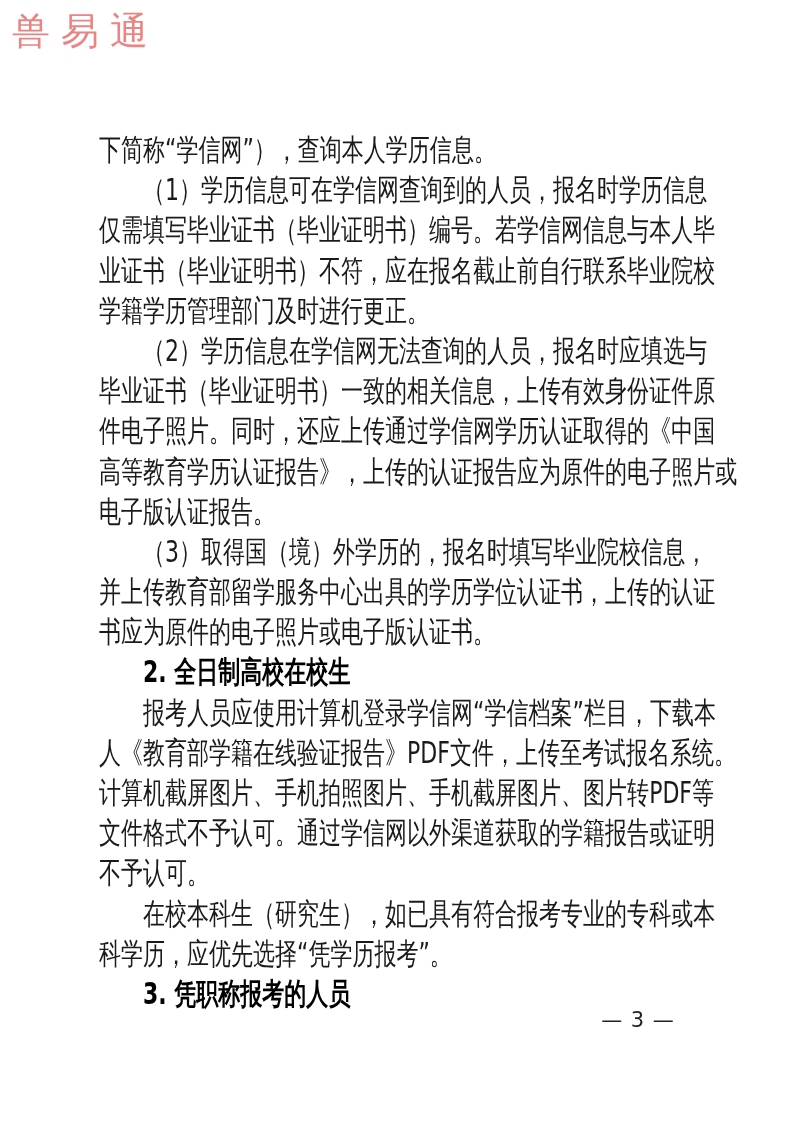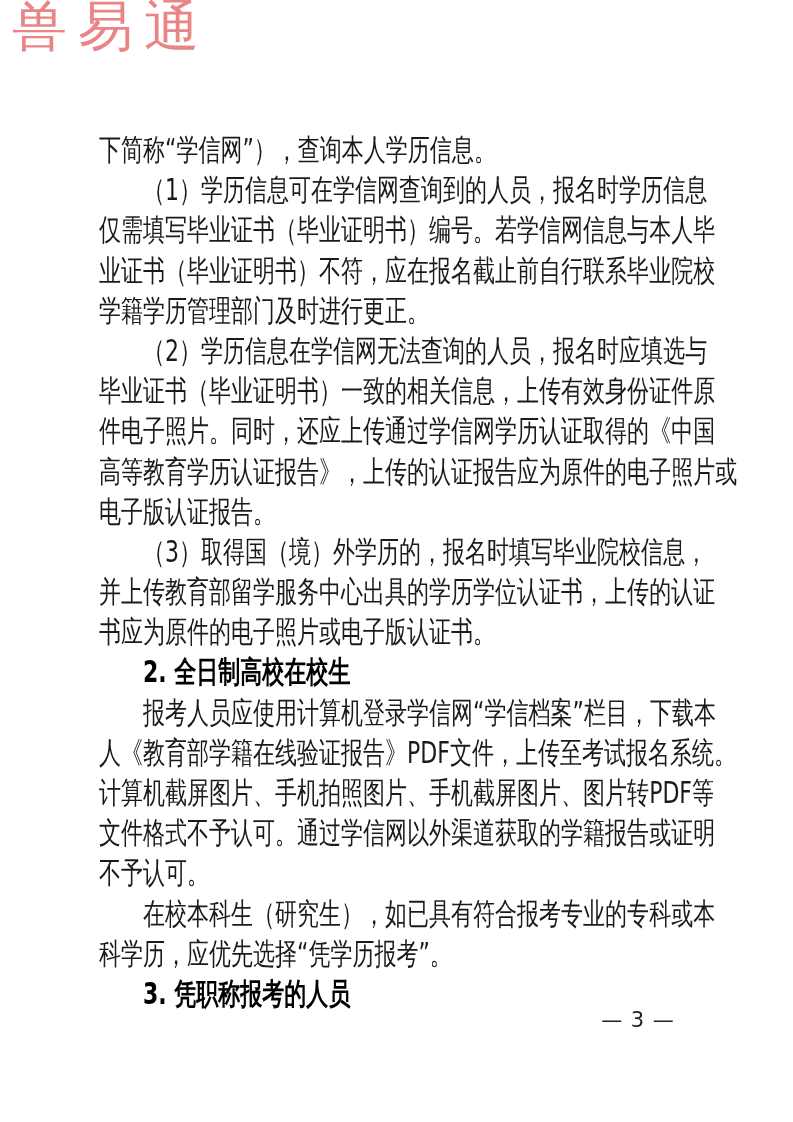--- a/index.html
+++ b/index.html
@@ -12,22 +12,22 @@
     width: 793px;
     height: 1122px;
     background: #ffffff;
     overflow: hidden;
     font-family: "DejaVu Sans", "Liberation Sans", sans-serif;
   }
   .watermark {
     position: absolute;
     left: 12px;
     top: 0px;
-    font-family: Liberation Mono, monospace;
-    font-size: 55px;
+    font-family: Liberation Sans, sans-serif;
+    font-size: 38px;
     line-height: 62px;
     color: #e98585;
     letter-spacing: 11px;
     font-weight: 400;
     white-space: nowrap;
   }
   .doc-body {
     position: absolute;
     left: 99px;
     top: 130px;

